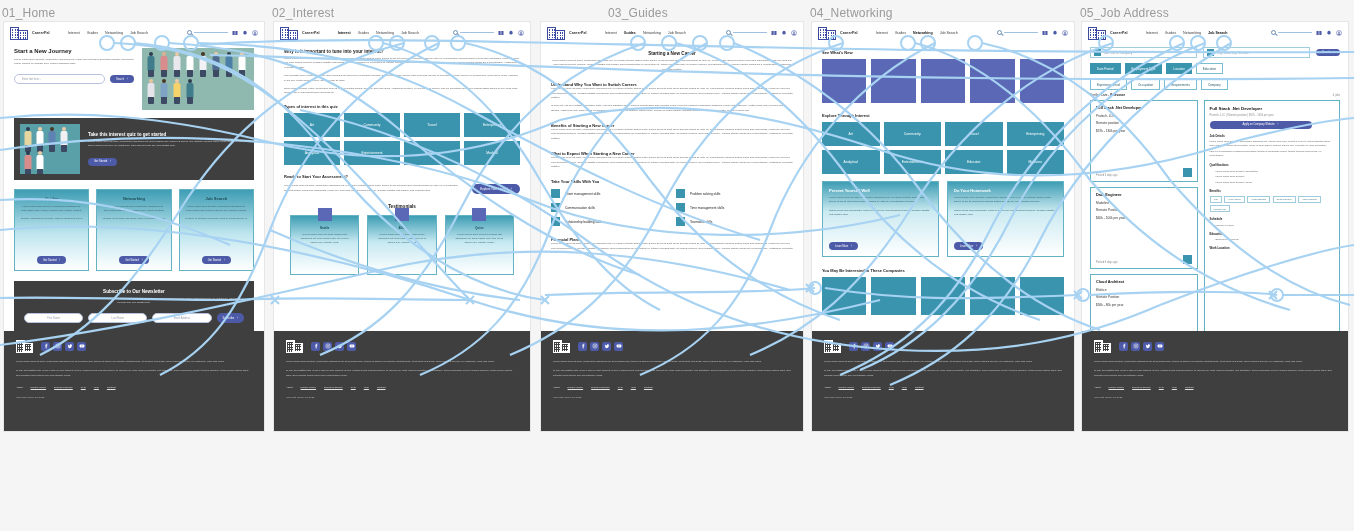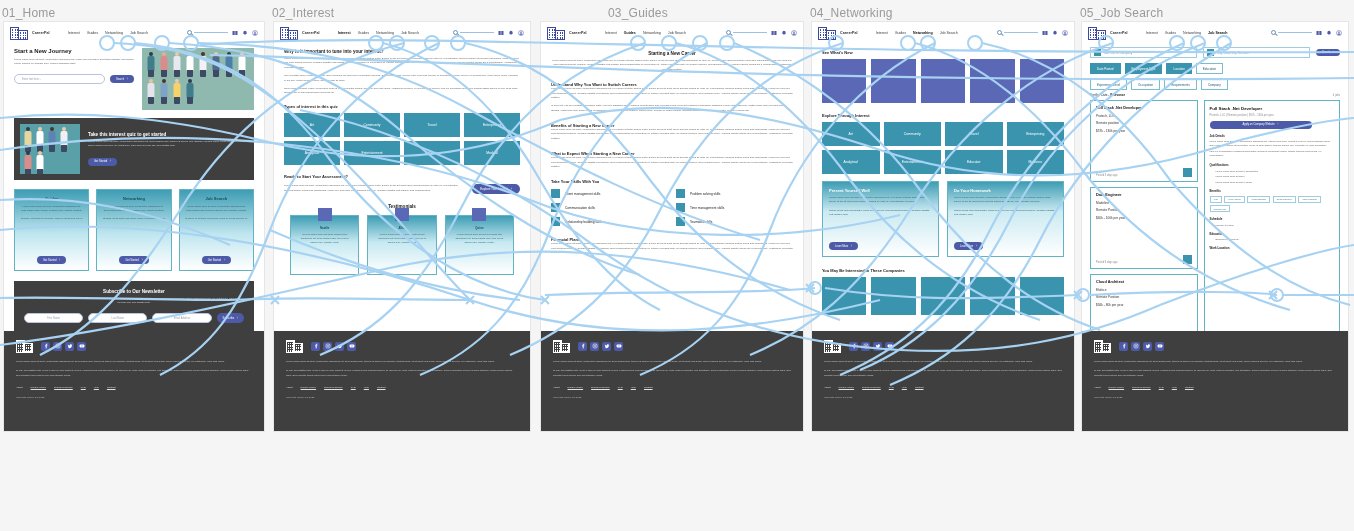--- a/index.html
+++ b/index.html
@@ -911,21 +911,21 @@
           <span>Terms of Service</span>
           <span>FAQ</span>
           <span>Help</span>
           <span>Contact</span>
         </div>
         <div class="f-copy">Copyright Career Pal 2023</div>
       </div>
     </div>
   </div>
 
-  <div class="board-title" style="left:1080px;">05_Job Search</div>
+  <div class="board-title" style="left:1080px;">05_Job Address</div>
   <div class="board" style="left:1082px; width:266px;">
     <div class="board-inner">
       <div class="site-header">
         <div class="logo">
             <div class="b1"></div>
             <div class="b2"></div>
             <div class="grid"></div>
             <div class="grid2"></div>
           </div>
         <div class="brand">CareerPal</div>

